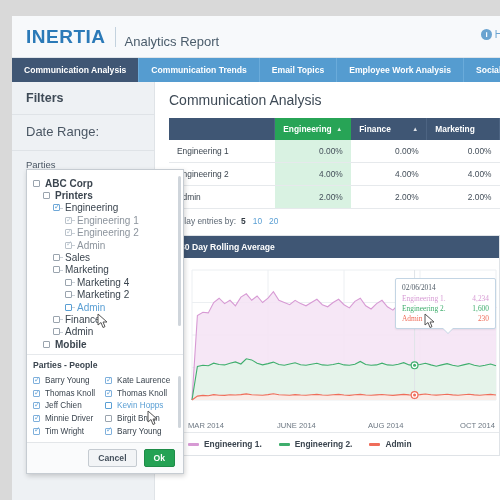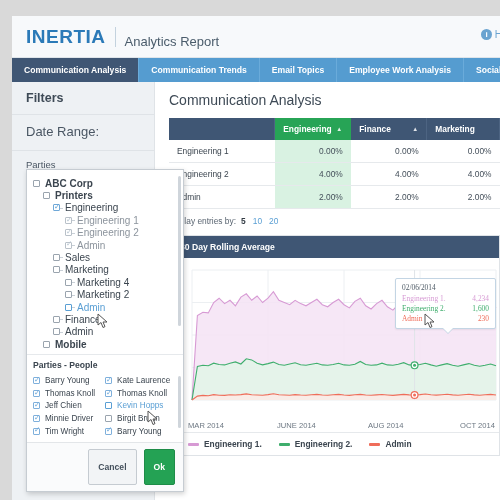--- a/index.html
+++ b/index.html
@@ -156,21 +156,21 @@
     position: absolute; right: 2px; top: 2px; width: 3px;
     height: 52px; background: #cfd5db; border-radius: 2px;
   }
 
   .dd-footer {
     border-top: 1px solid #e3e6e9; padding: 6px 8px;
     display: flex; justify-content: flex-end; gap: 7px;
     background: #fafbfc;
   }
   .btn {
-    font-size: 8.6px; padding: 12px 9px; border-radius: 2px;
+    font-size: 8.6px; padding: 3px 9px; border-radius: 2px;
     border: 1px solid #c5cbd1; background: #f2f4f6; color: #44505c;
     font-weight: bold;
   }
   .btn.ok { background: #24a254; border-color: #1e8c48; color: #fff; }
 
   
   .main { flex: 1; padding: 10px 0 0 14px; position: relative; overflow: hidden; }
   .page-title { font-size: 14px; color: #3e4a56; margin-bottom: 10px; }
 
   table.data { width: 100%; border-collapse: collapse; table-layout: fixed; }

